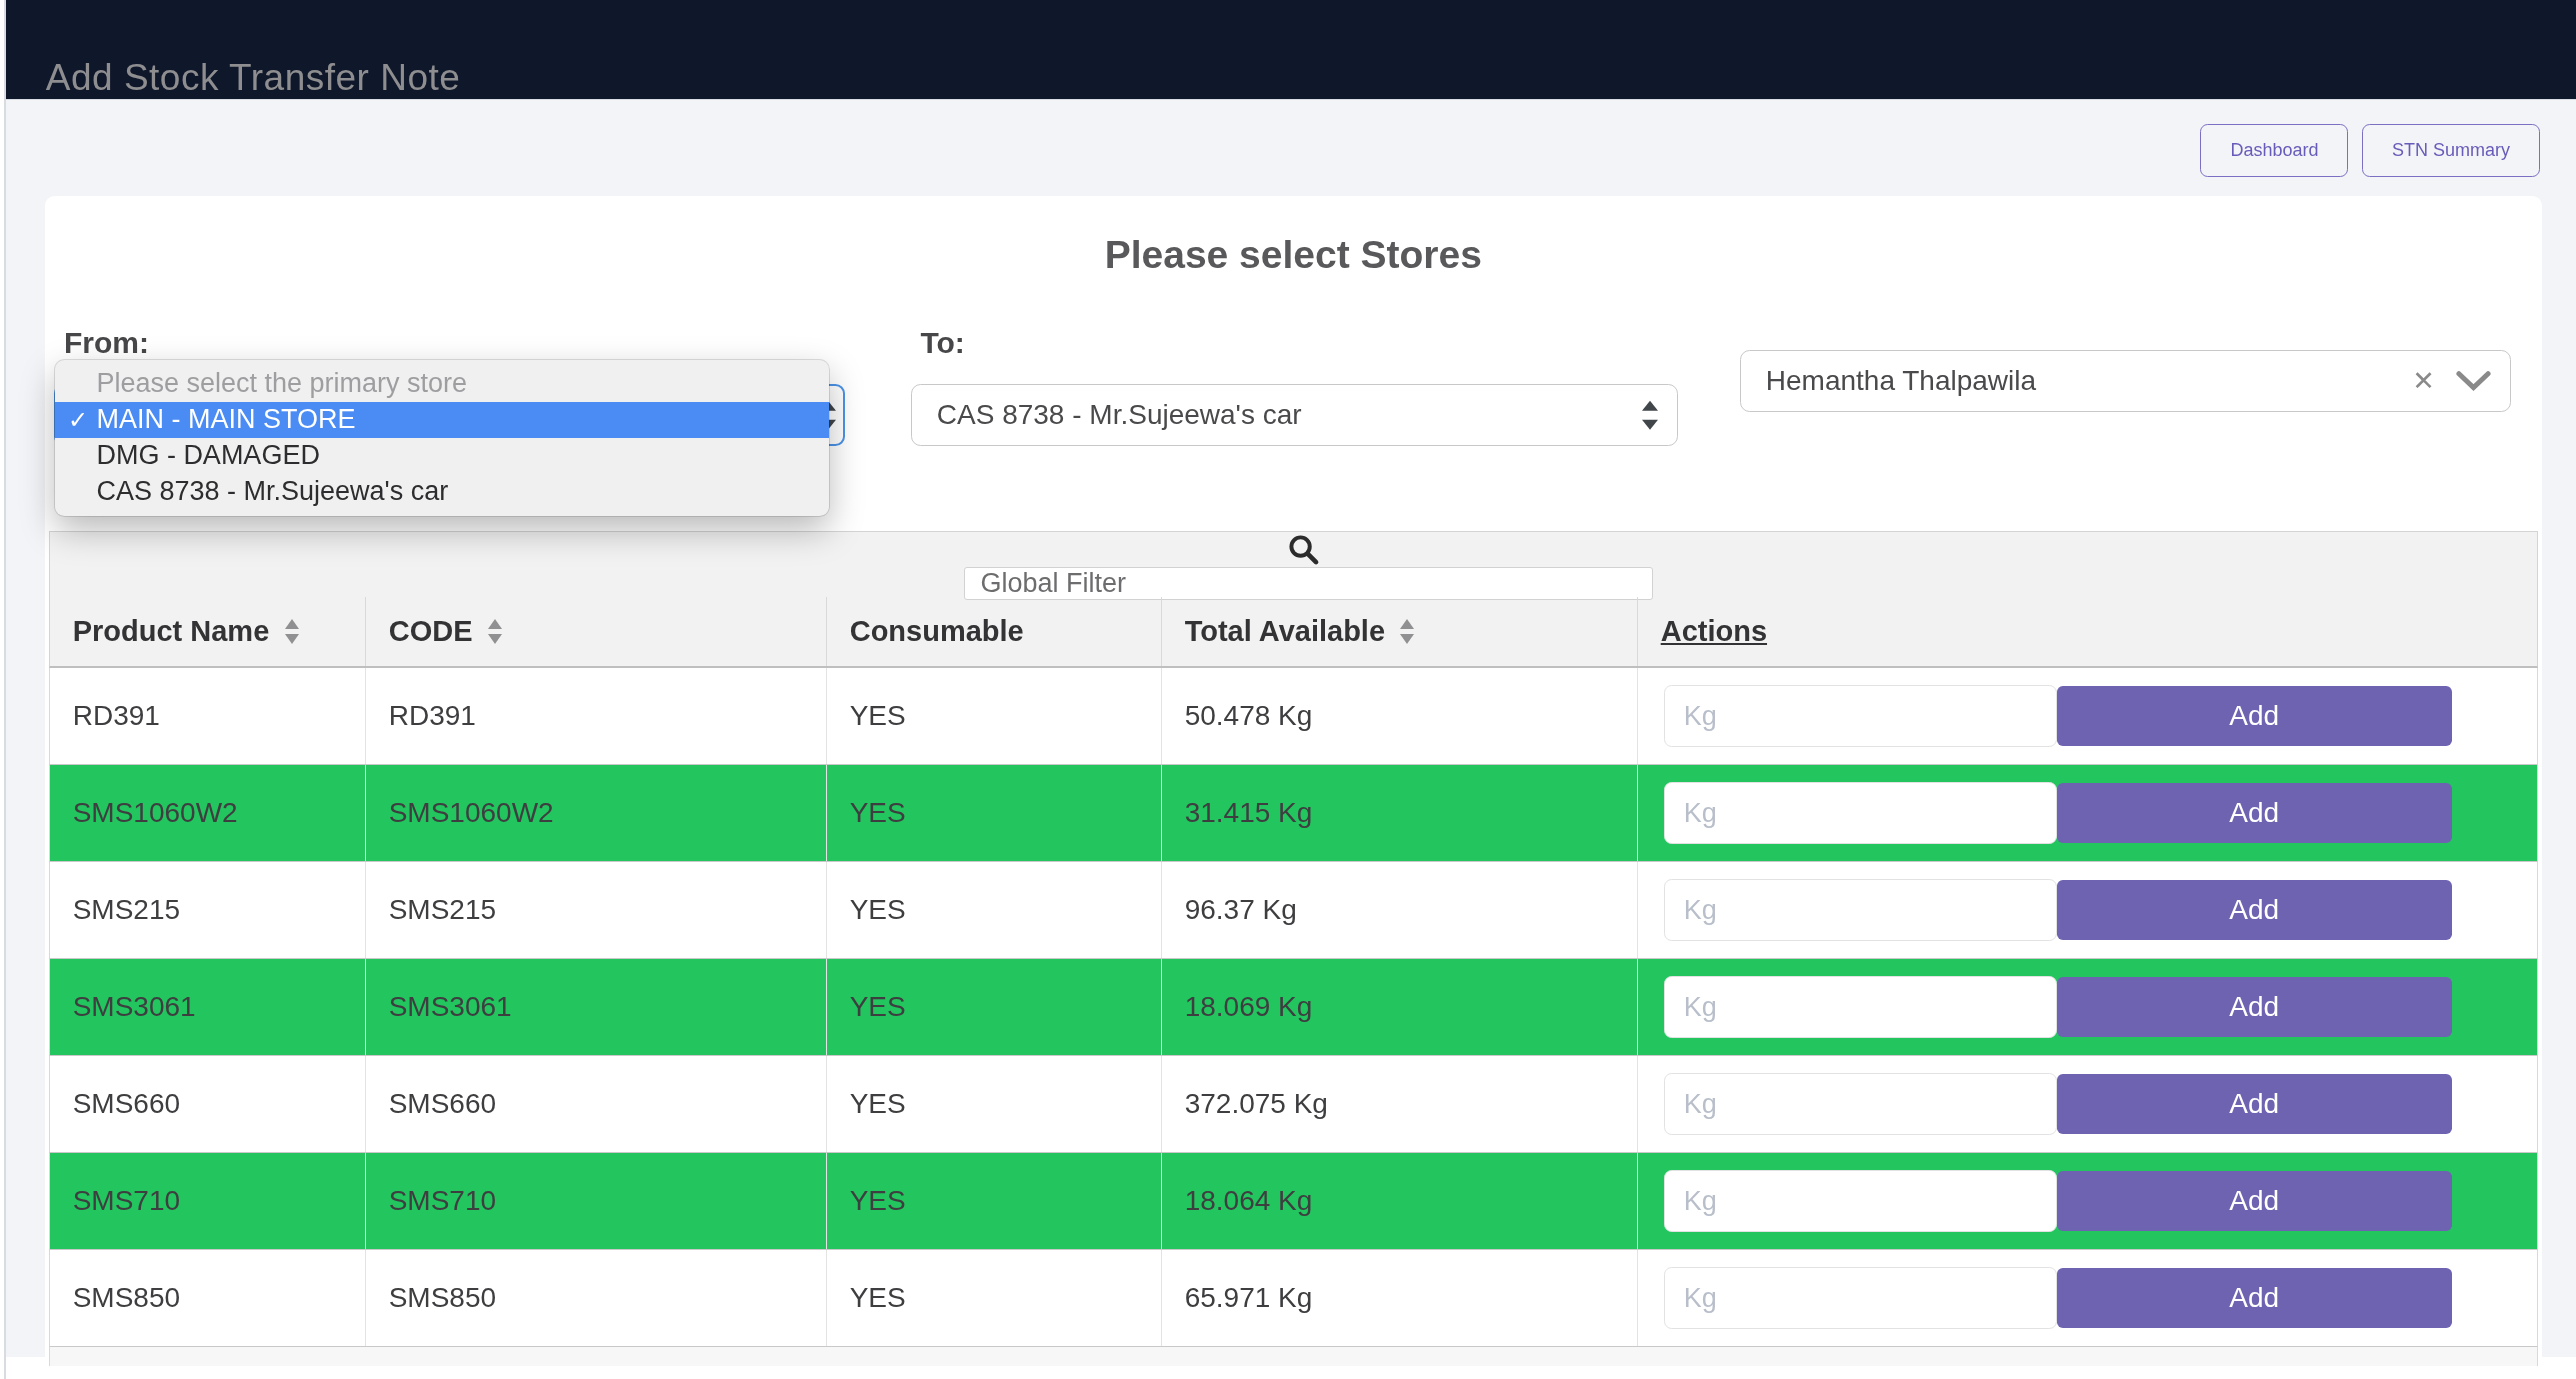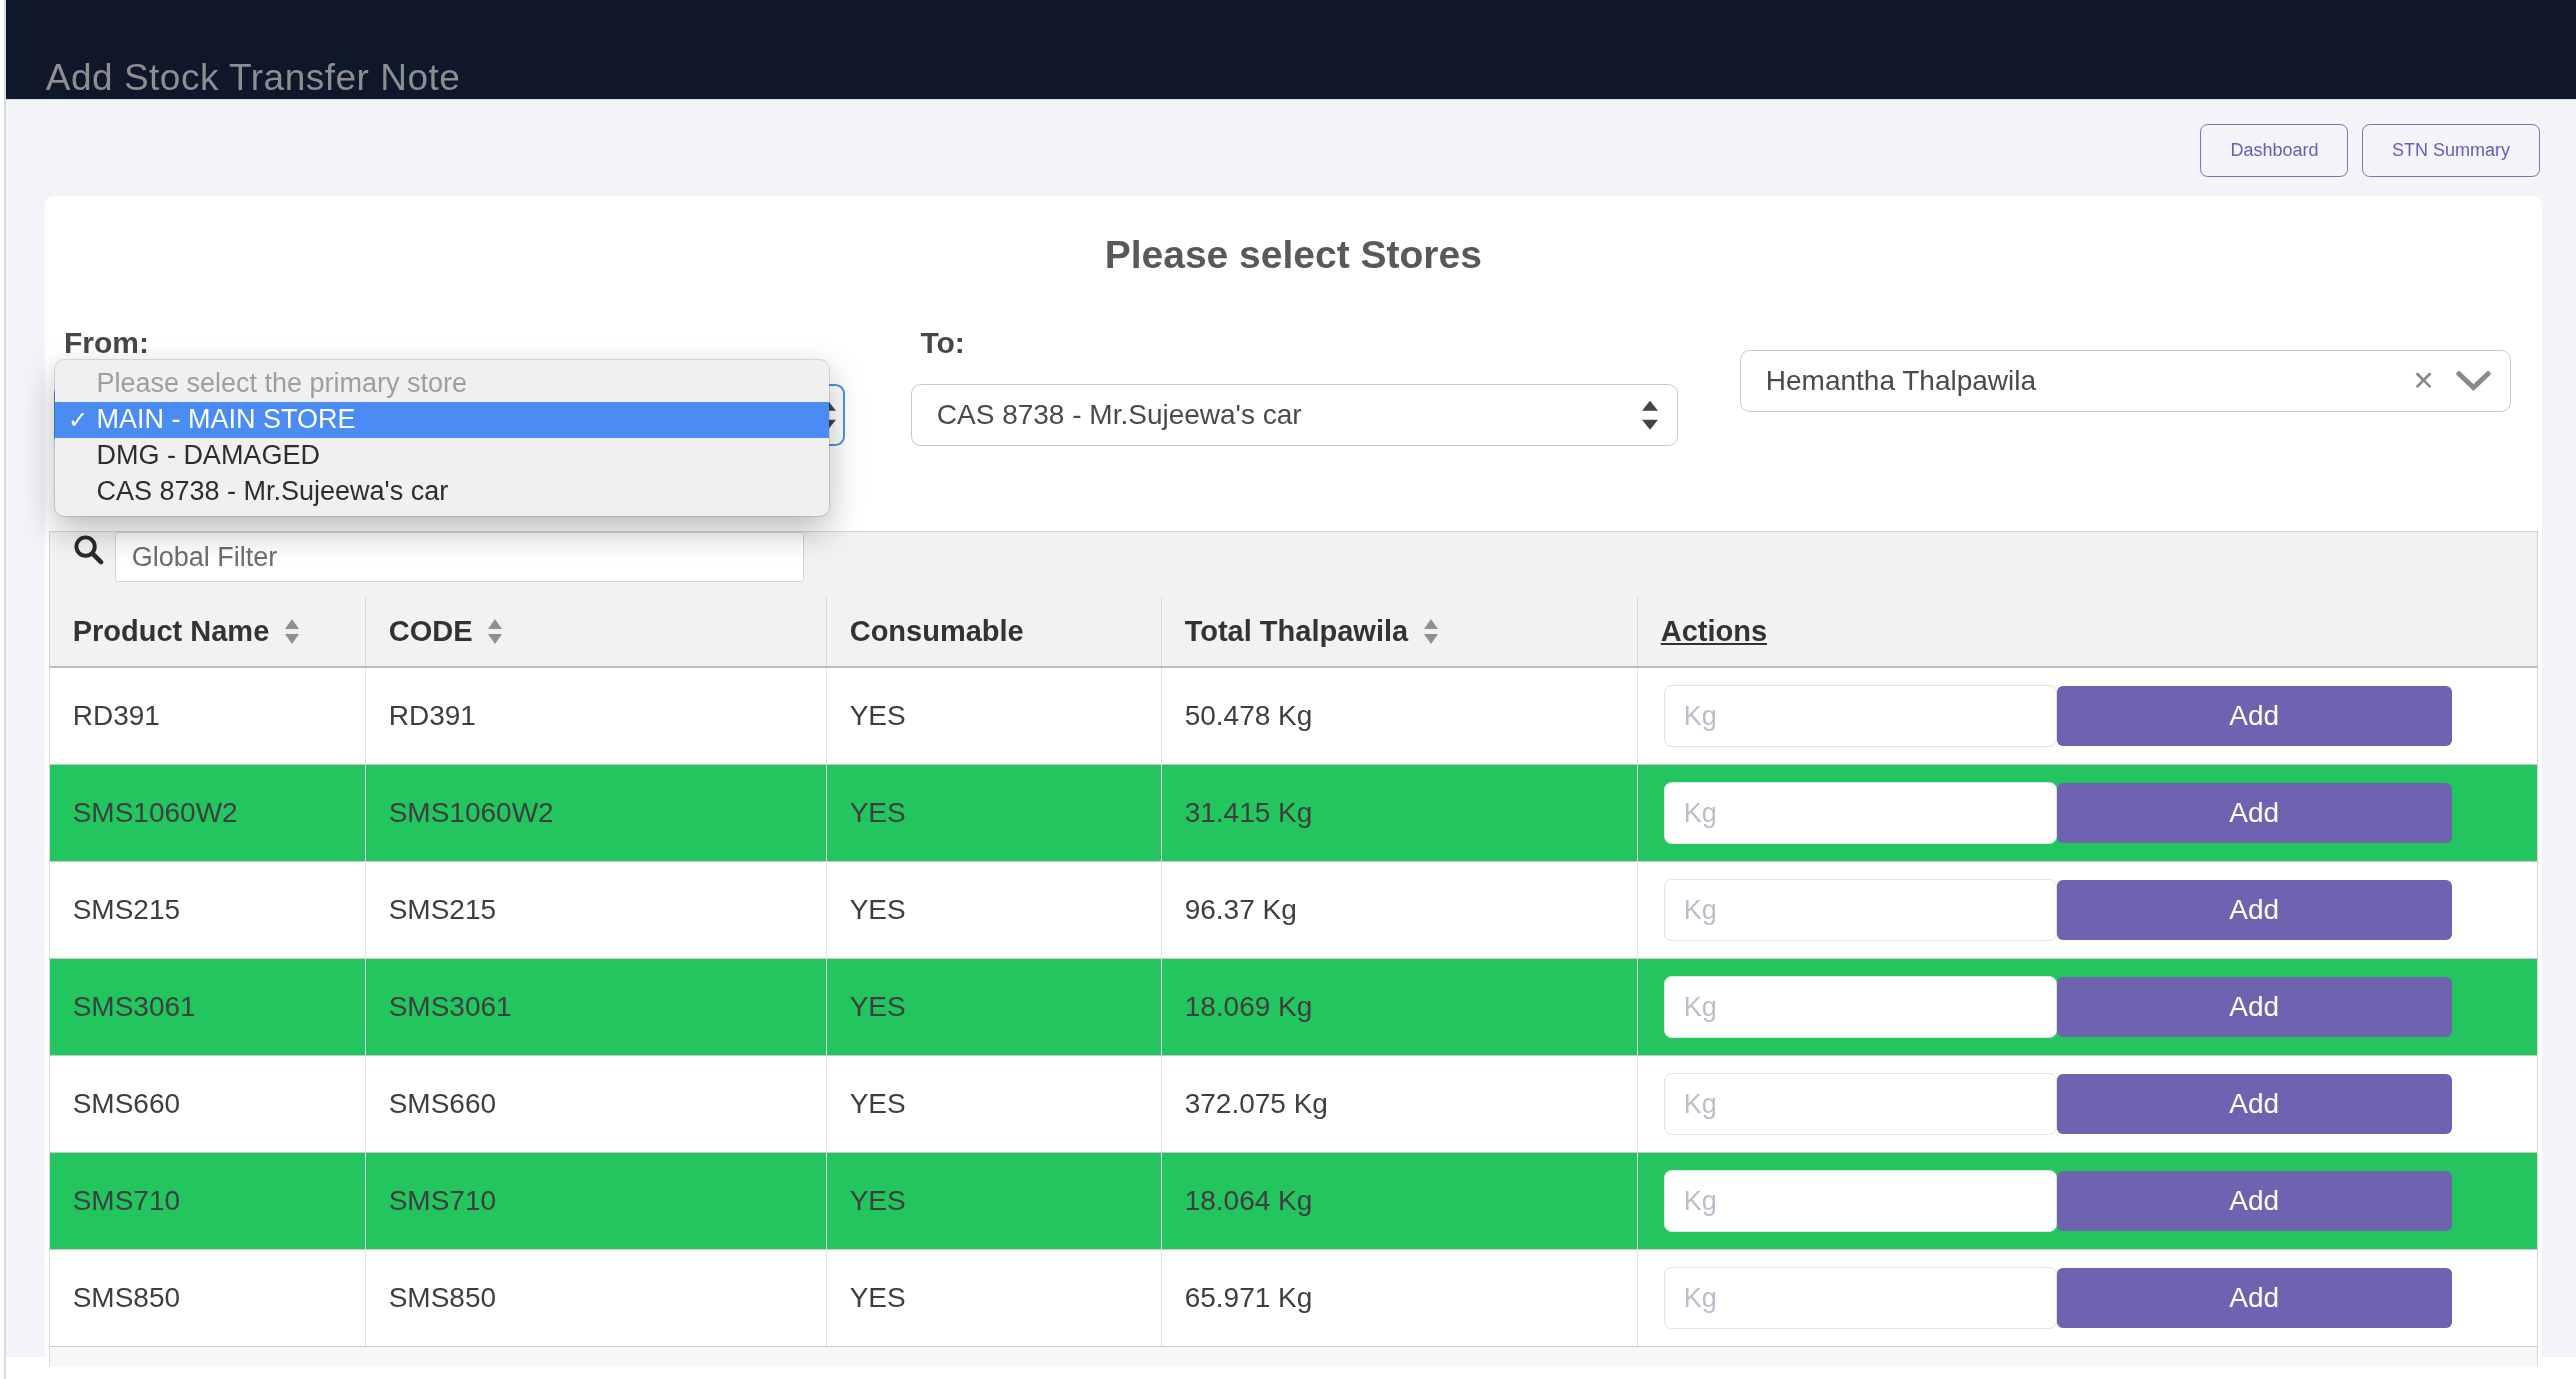--- a/index.html
+++ b/index.html
@@ -71,21 +71,21 @@
   .opt { height: 36px; display: flex; align-items: center; padding-left: 41px; font-size: 27px; color: #2d2d2f; position: relative; cursor: pointer; }
   .opt.placeholder { color: #9e9ea1; }
   .opt.selected { background: #4b8bf4; color: #ffffff; }
   .opt .check { position: absolute; left: 12.5px; font-size: 24px; }
 
   
   .table-block { position: absolute; left: 3.9px; right: 3.9px; top: 335px; }
 
   .filter-bar {
     height: 66px; background: #f2f2f2; border: 1px solid #d4d4d4; border-bottom: none;
-    display: flex; padding-left: 21px;
+    display: flex; align-items: center; padding-left: 21px; flex-direction: column;
   }
   .search-icon { width: 35px; height: 35px; flex: 0 0 auto; }
   .filter-input {
     margin-left: 9.6px; width: 689px; height: 50px; background: #fff;
     border: 1px solid #d2d2d2; border-radius: 2.9px; font-size: 27px; font-family: inherit;
     padding: 0 15.4px; color: #333;
   }
   .filter-input::placeholder { color: #6d6d6f; opacity: 1; }
 
   .grid-header {
@@ -214,21 +214,21 @@
     <span class="sort-icon">
       <i class="tri-up"></i>
                 <i class="tri-down"></i>
     </span>
   </div>
             <div class="hcell">
     <span>Consumable</span>
 
   </div>
             <div class="hcell">
-    <span>Total Thalpawila</span>
+    <span>Total Available</span>
     <span class="sort-icon">
       <i class="tri-up"></i>
                 <i class="tri-down"></i>
     </span>
   </div>
             <div class="hcell">
     <span>Actions</span>
 
   </div>
           </div>

